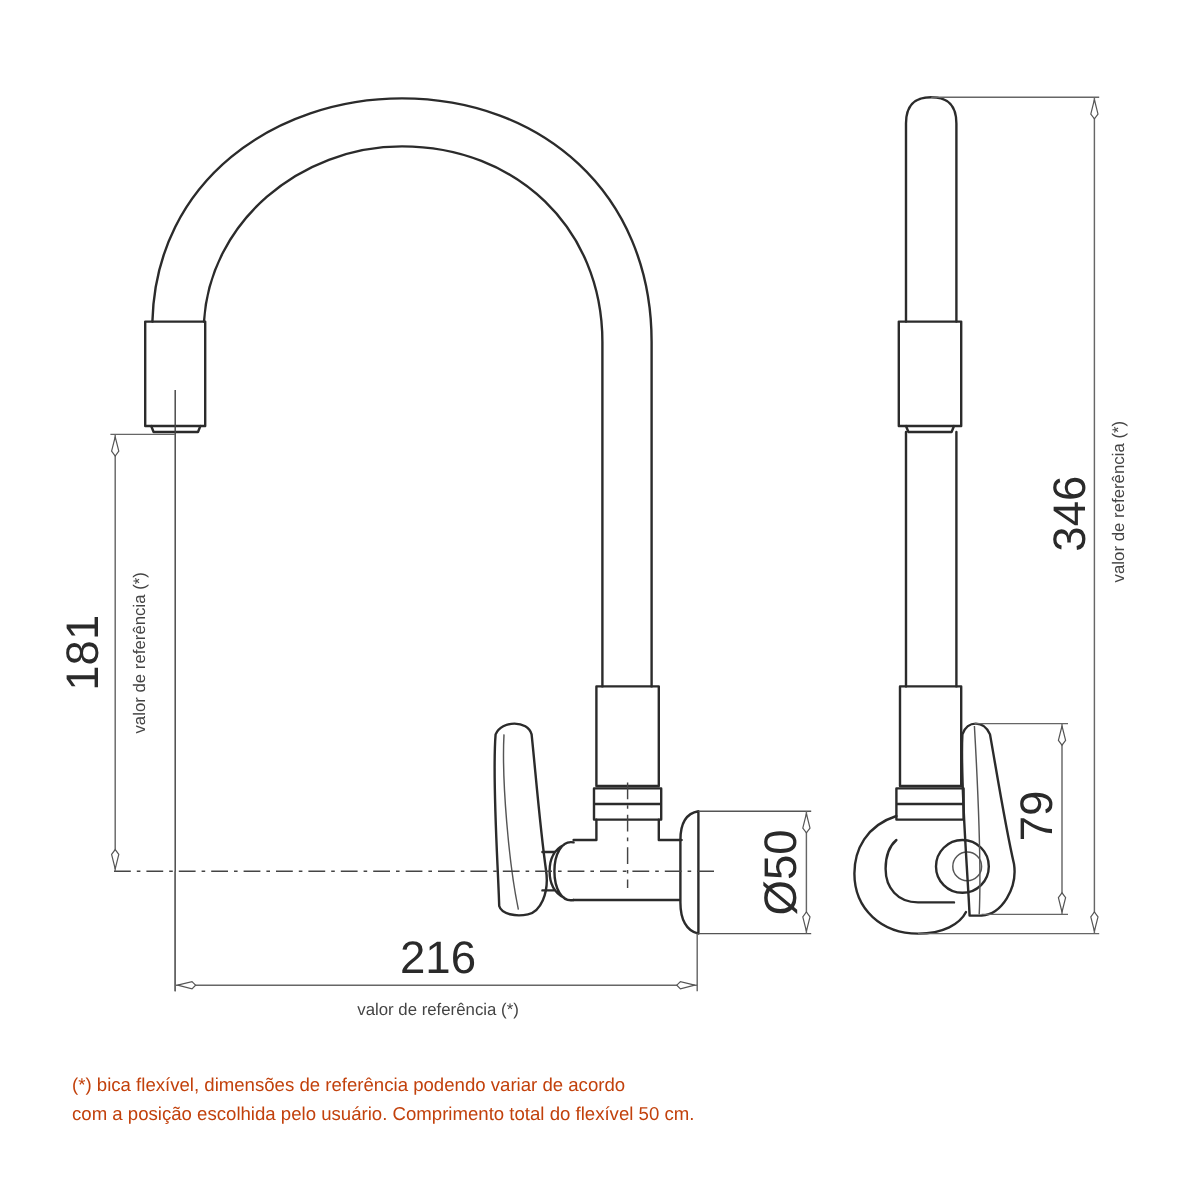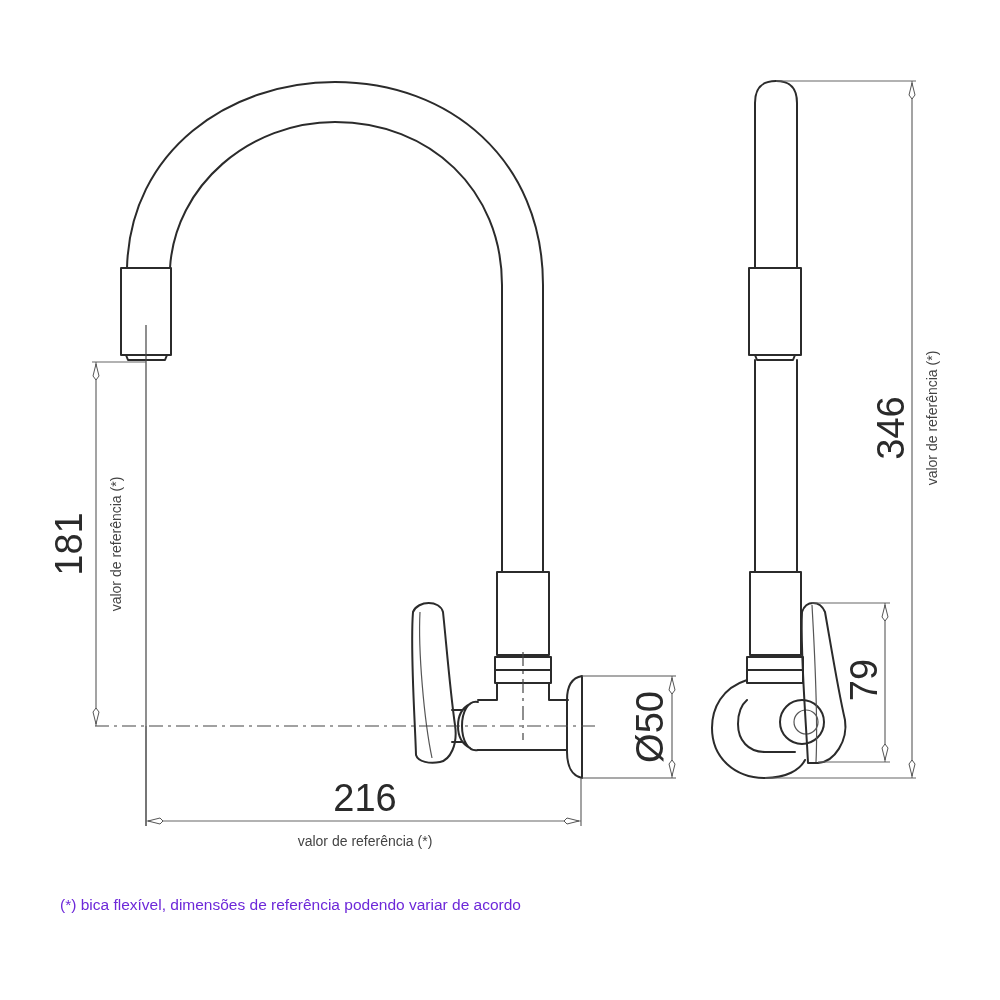--- a/index.html
+++ b/index.html
@@ -7,21 +7,21 @@
          font-family: "Liberation Sans", sans-serif; color: #2a2a2a; }
   svg.drawing { position: absolute; left: 0; top: 0; }
   .ln { fill: none; stroke: #2b2b2b; stroke-width: 2; stroke-linejoin: round; stroke-linecap: round; }
   .thin { fill: none; stroke: #555; stroke-width: 1.2; }
   .dim { fill: none; stroke: #666; stroke-width: 1.2; }
   .center { fill: none; stroke: #444; stroke-width: 1.2; }
   .dash { stroke-dasharray: 14 5 3 5; }
   .arrow { fill: #fff; stroke: #555; stroke-width: 1; }
   .dimnum { font-family: "Liberation Sans", sans-serif; font-size: 38px; fill: #2a2a2a; }
   .dimref { font-family: "Liberation Sans", sans-serif; font-size: 14px; fill: #444; }
-  .note { position: absolute; left: 60px; top: 893px; font-size: 15.5px; line-height: 24px; color: #6d28d9; }
+  .note { position: absolute; left: 60px; top: 893px; font-size: 15.5px; line-height: 24px; color: #c2410c; }
   .note div { white-space: nowrap; }
 </style>
 </head>
 <body>
 
 <svg class="drawing" width="1000" height="1000" viewBox="0 0 1000 1000" xmlns="http://www.w3.org/2000/svg">
 
   <g>
 
     <path class="ln" d="M 127 268 C 130 150, 230 82, 335 82 C 450 82, 543 160, 543 285 L 543 572"></path>
@@ -103,13 +103,14 @@
     <line class="dim" x1="818" y1="762" x2="890" y2="762"></line>
     <line class="dim" x1="885" y1="603" x2="885" y2="762"></line>
     <path class="arrow" d="M 885 605 L 882 617 L 885 621 L 888 617 Z"></path>
     <path class="arrow" d="M 885 760 L 882 748 L 885 744 L 888 748 Z"></path>
     <text class="dimnum" transform="translate(877 680) rotate(-90)" text-anchor="middle">79</text>
   </g>
 </svg>
 
 <div class="note">
   <div>(*) bica flexível, dimensões de referência podendo variar de acordo</div>
+  <div>com a posição escolhida pelo usuário. Comprimento total do flexível 50 cm.</div>
 </div>
 
 </body></html>

